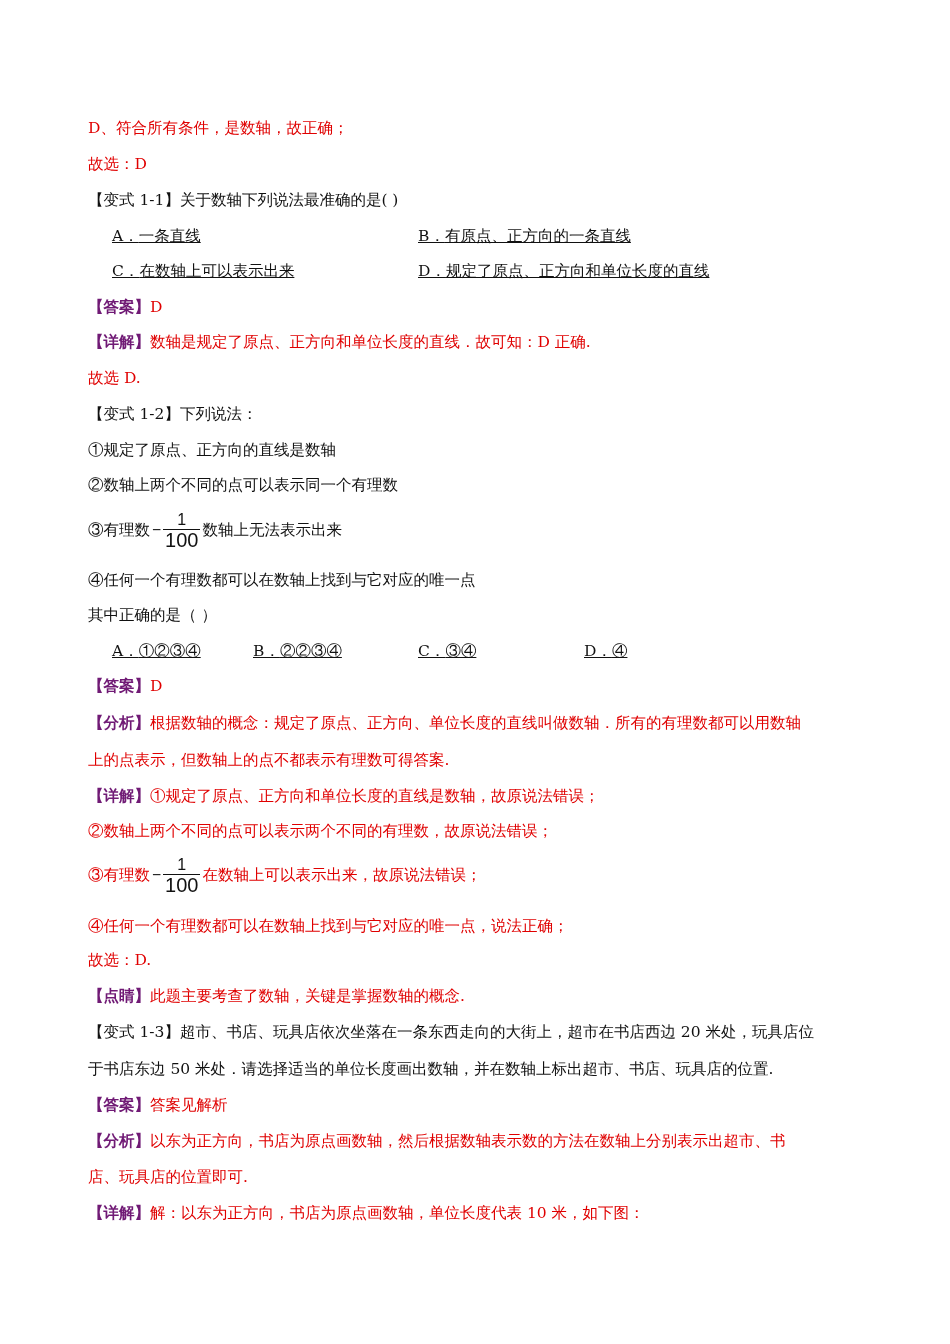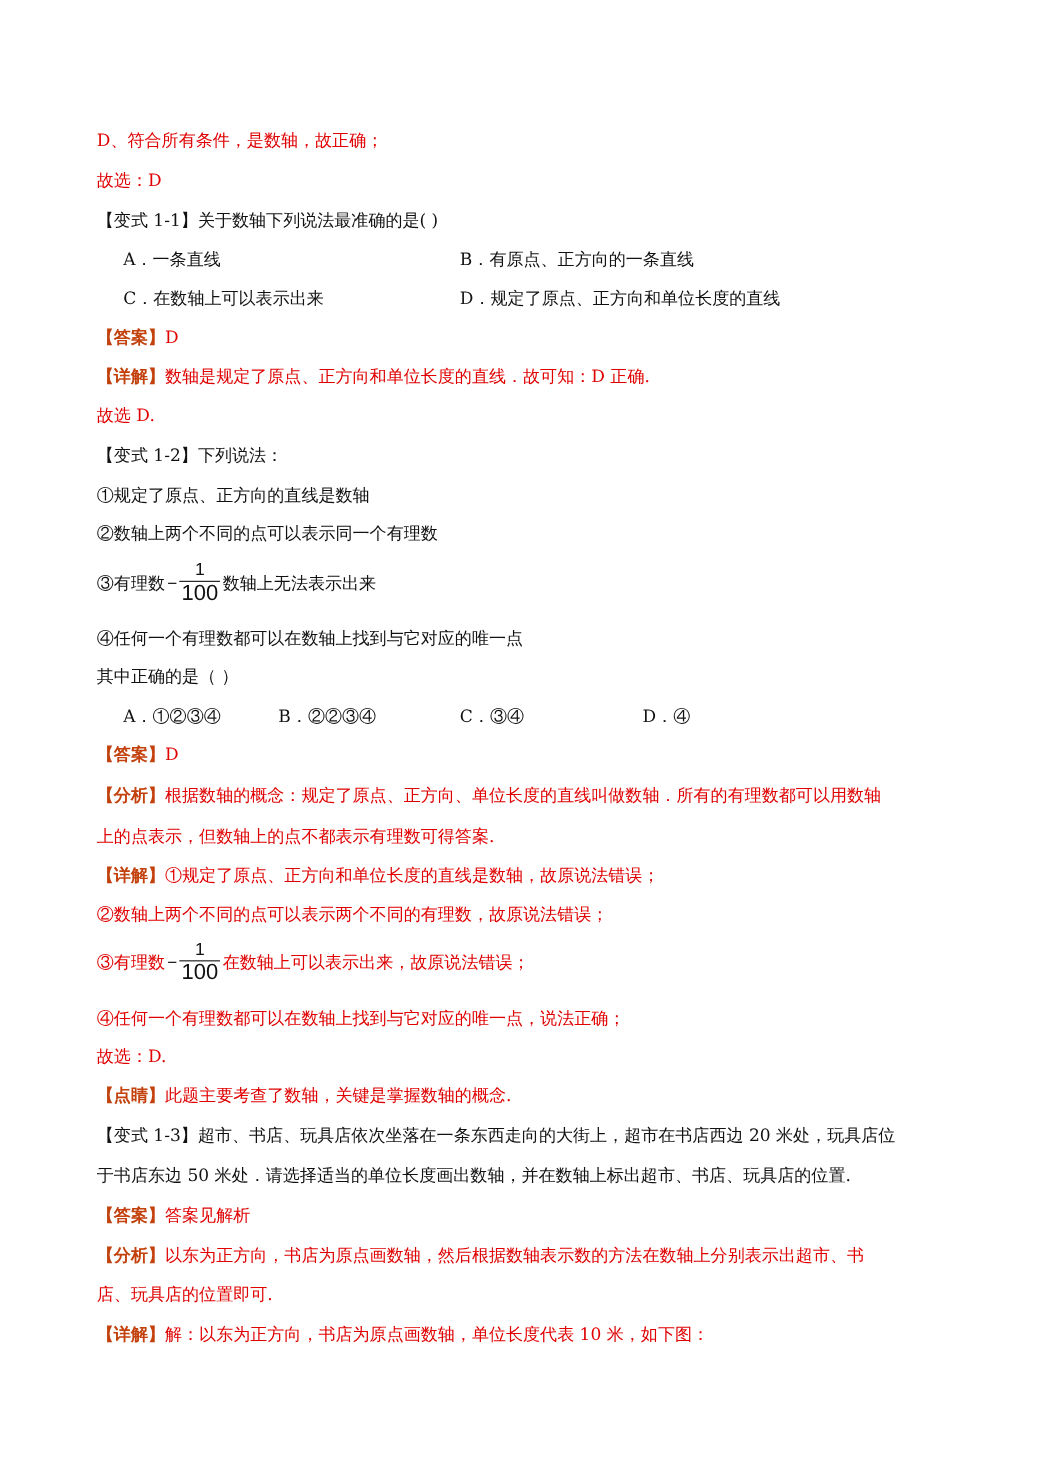--- a/index.html
+++ b/index.html
@@ -3,22 +3,22 @@
 <meta charset="utf-8">
 <style>
   html, body { margin: 0; padding: 0; background: #ffffff; }
   body {
     width: 950px; height: 1344px; position: relative; overflow: hidden;
     font-family: "DejaVu Serif", "Liberation Serif", serif;
     font-size: 15.5px; color: #111111;
   }
   .line { position: absolute; left: 88px; white-space: nowrap; line-height: 20px; }
   .red { color: #e00000; }
-  .tag { color: #c2410c; font-weight: bold; }
-  .opt { position: absolute; white-space: nowrap; line-height: 20px; }
+  .tag { color: #701a75; font-weight: bold; }
+  .opt { position: absolute; white-space: nowrap; line-height: 20px; text-decoration: underline; }
   .frac {
     display: inline-block; vertical-align: middle; text-align: center;
     font-family: "Liberation Sans", sans-serif; color: #111111; margin: 0 2px;
     position: relative; top: -1px;
   }
   .frac .num { display: block; font-size: 16px; line-height: 18px; padding: 0 2px; border-bottom: 1.2px solid #111; }
   .frac .den { display: block; font-size: 20px; line-height: 20px; padding: 0 2px; }
   .minus { font-family: "Liberation Sans", sans-serif; color: #111; margin-left: 2px; }
 </style>
 </head>

